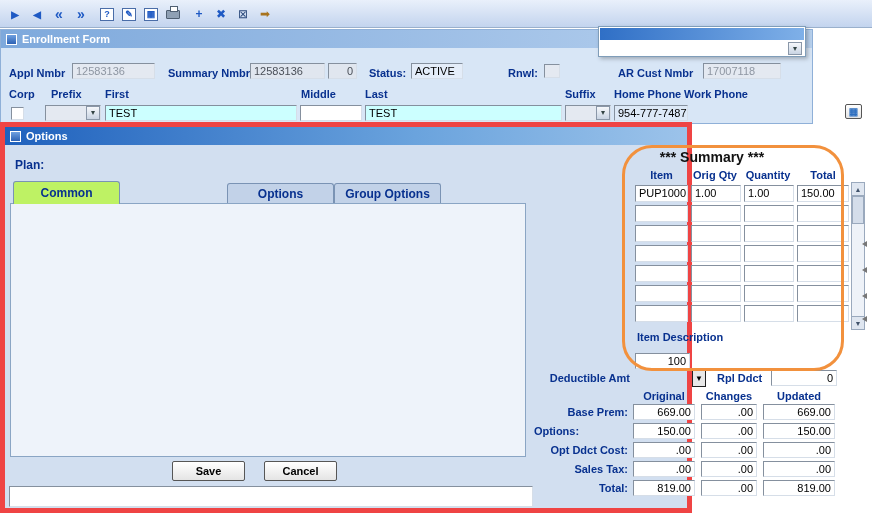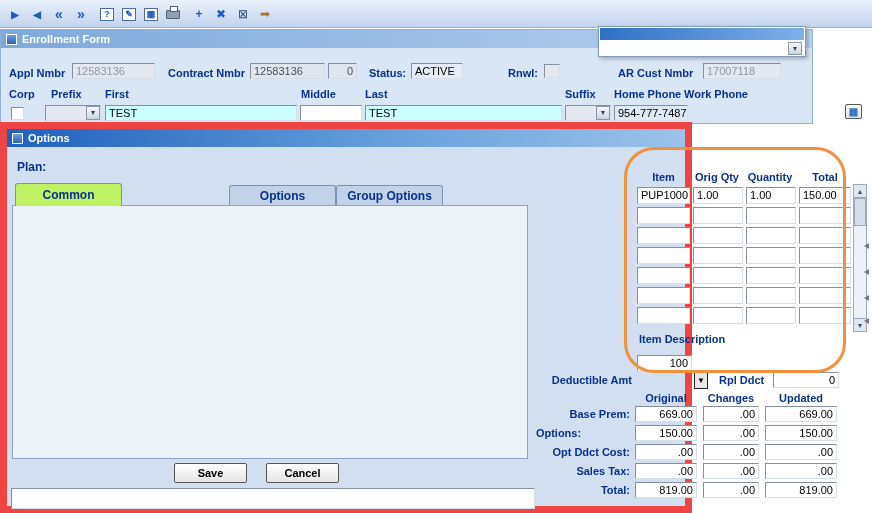--- a/index.html
+++ b/index.html
@@ -25,21 +25,21 @@
   .mini{display:inline-flex;align-items:center;justify-content:center;width:14px;height:13px;border:1px solid #4a6da8;
         background:#fff;font-size:9px;color:#1f5ac4;font-weight:bold}
   .printer{position:relative;display:inline-block;width:14px;height:9px;background:#8fa0b4;border:1px solid #4f5f72;border-radius:1px}
   .printer::before{content:"";position:absolute;left:3px;top:-5px;width:6px;height:4px;background:#fff;border:1px solid #4f5f72}
   
   .tbar{position:absolute;left:0;top:0;right:0;height:18px;color:#fff;font-weight:bold;font-size:11px;
         display:flex;align-items:center;gap:5px;padding:0 5px;white-space:nowrap}
   .wicon{display:inline-block;width:11px;height:11px;background:linear-gradient(#6fa0e0,#2d62b4);border:1px solid #fff}
   #enroll-win{position:absolute;left:0;top:29px;width:813px;height:95px;background:#d8e6f6;border:1px solid #8fb0d8;z-index:1}
   #enroll-win .tbar{background:linear-gradient(90deg,#7ea9dc,#b9d2ef)}
-  #options-win{position:absolute;left:0;top:122px;width:692px;height:391px;background:#d2dff0;border:7px solid #ef4444;z-index:2}
+  #options-win{position:absolute;left:0;top:122px;width:692px;height:391px;background:#d2dff0;border:5px solid #ef4444;z-index:2}
   #options-win .tbar{background:linear-gradient(90deg,#1f61bd,#6aa3dd 60%,#9cc3ea)}
   
   .combo-btn{position:absolute;background:linear-gradient(#f6f8fb,#c9d4e3);border:1px solid #8a97a8;
              display:flex;align-items:center;justify-content:center;font-size:8px;color:#344;cursor:pointer}
   .btn3d{position:absolute;background:linear-gradient(#ffffff,#e4e4e4);border:1px solid #565656;border-radius:2px;
          display:flex;align-items:center;justify-content:center;font-weight:bold;font-size:11px;color:#000;cursor:pointer}
   .chk{position:absolute;width:13px;height:13px;background:#fff;border:1px solid;border-color:#85909e #d6dee8 #d6dee8 #85909e}
   
   .tab{position:absolute;background:#c2d2e8;border:1px solid #7a93b4;border-bottom:none;border-radius:3px 3px 0 0;
        display:flex;align-items:center;justify-content:center;font-weight:bold;font-size:12px;color:#08318f;cursor:pointer}
@@ -99,21 +99,21 @@
   </div>
 
   <div id="enroll-win">
     <div class="tbar">
       <span class="wicon"></span>
       <span>Enrollment Form</span>
     </div>
 
     <span class="lbl" style="left:8px;top:37px">Appl Nmbr</span>
     <div class="fld dis" style="left:71px;top:33px;width:83px">12583136</div>
-    <span class="lbl" style="left:167px;top:37px">Contract Nmbr</span>
+    <span class="lbl" style="left:167px;top:37px">Summary Nmbr</span>
     <div class="fld dis2" style="left:249px;top:33px;width:75px">12583136</div>
     <div class="fld dis2 num" style="left:327px;top:33px;width:29px">0</div>
     <span class="lbl" style="left:368px;top:37px">Status:</span>
     <div class="fld" style="left:410px;top:33px;width:52px;background:#e4edf9">ACTIVE</div>
     <span class="lbl" style="left:507px;top:37px">Rnwl:</span>
     <div class="fld dis" style="left:543px;top:34px;width:16px;height:14px"></div>
     <span class="lbl" style="left:617px;top:37px">AR Cust Nmbr</span>
     <div class="fld dis" style="left:702px;top:33px;width:78px">17007118</div>
 
     <span class="lbl" style="left:8px;top:58px">Corp</span>
@@ -186,20 +186,21 @@
 
     <div class="btn3d" style="left:167px;top:334px;width:73px;height:20px">
         <span>Save</span>
       </div>
     <div class="btn3d" style="left:259px;top:334px;width:73px;height:20px">
         <span>Cancel</span>
       </div>
 
     <div class="fld" style="left:4px;top:359px;width:524px;height:21px"></div>
 
+    <div class="hdr-c" style="left:612px;top:22px;width:190px;font-size:14px;color:#111">*** Summary ***</div>
     <div class="hdr-c" style="left:630px;top:42px;width:53px">Item</div>
     <div class="hdr-c" style="left:684px;top:42px;width:52px">Orig Qty</div>
     <div class="hdr-c" style="left:737px;top:42px;width:52px">Quantity</div>
     <div class="hdr-c" style="left:792px;top:42px;width:52px">Total</div>
 
     <div class="fld gc" style="left:630px;top:58px;width:53px">PUP1000</div>
     <div class="fld gc" style="left:686px;top:58px;width:50px">1.00</div>
     <div class="fld gc" style="left:739px;top:58px;width:50px">1.00</div>
     <div class="fld gc" style="left:792px;top:58px;width:52px">150.00</div>
 

